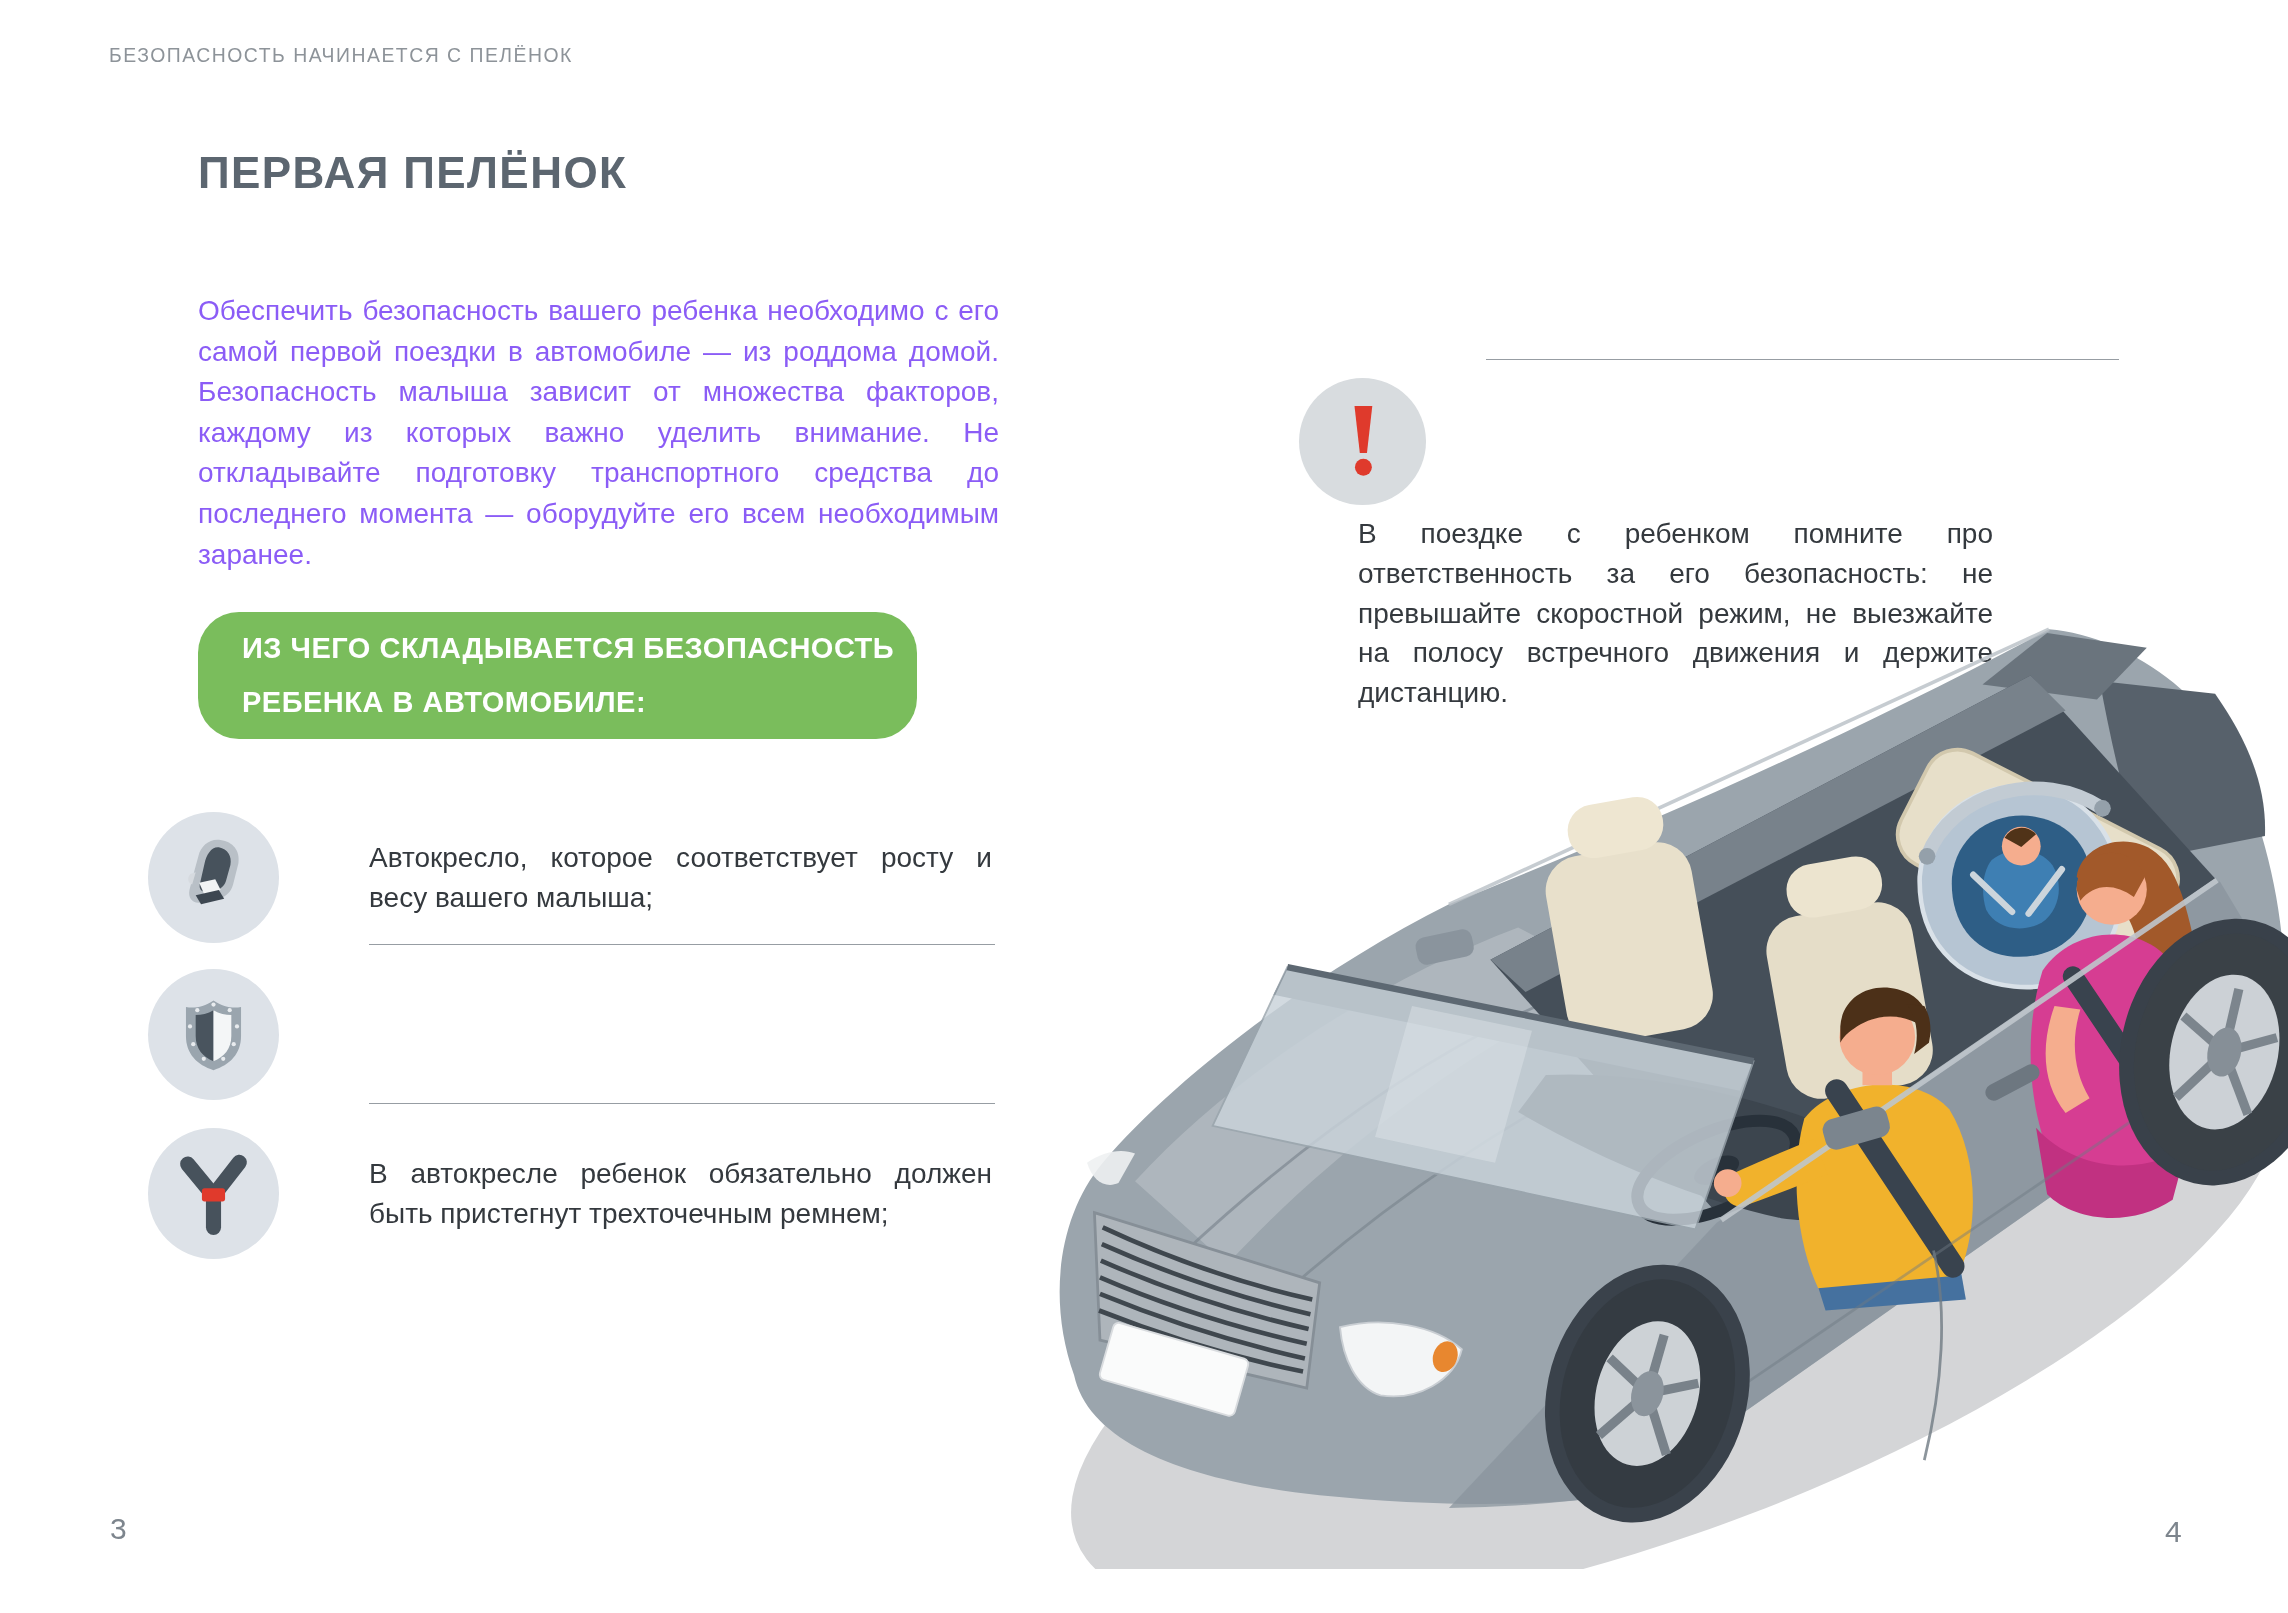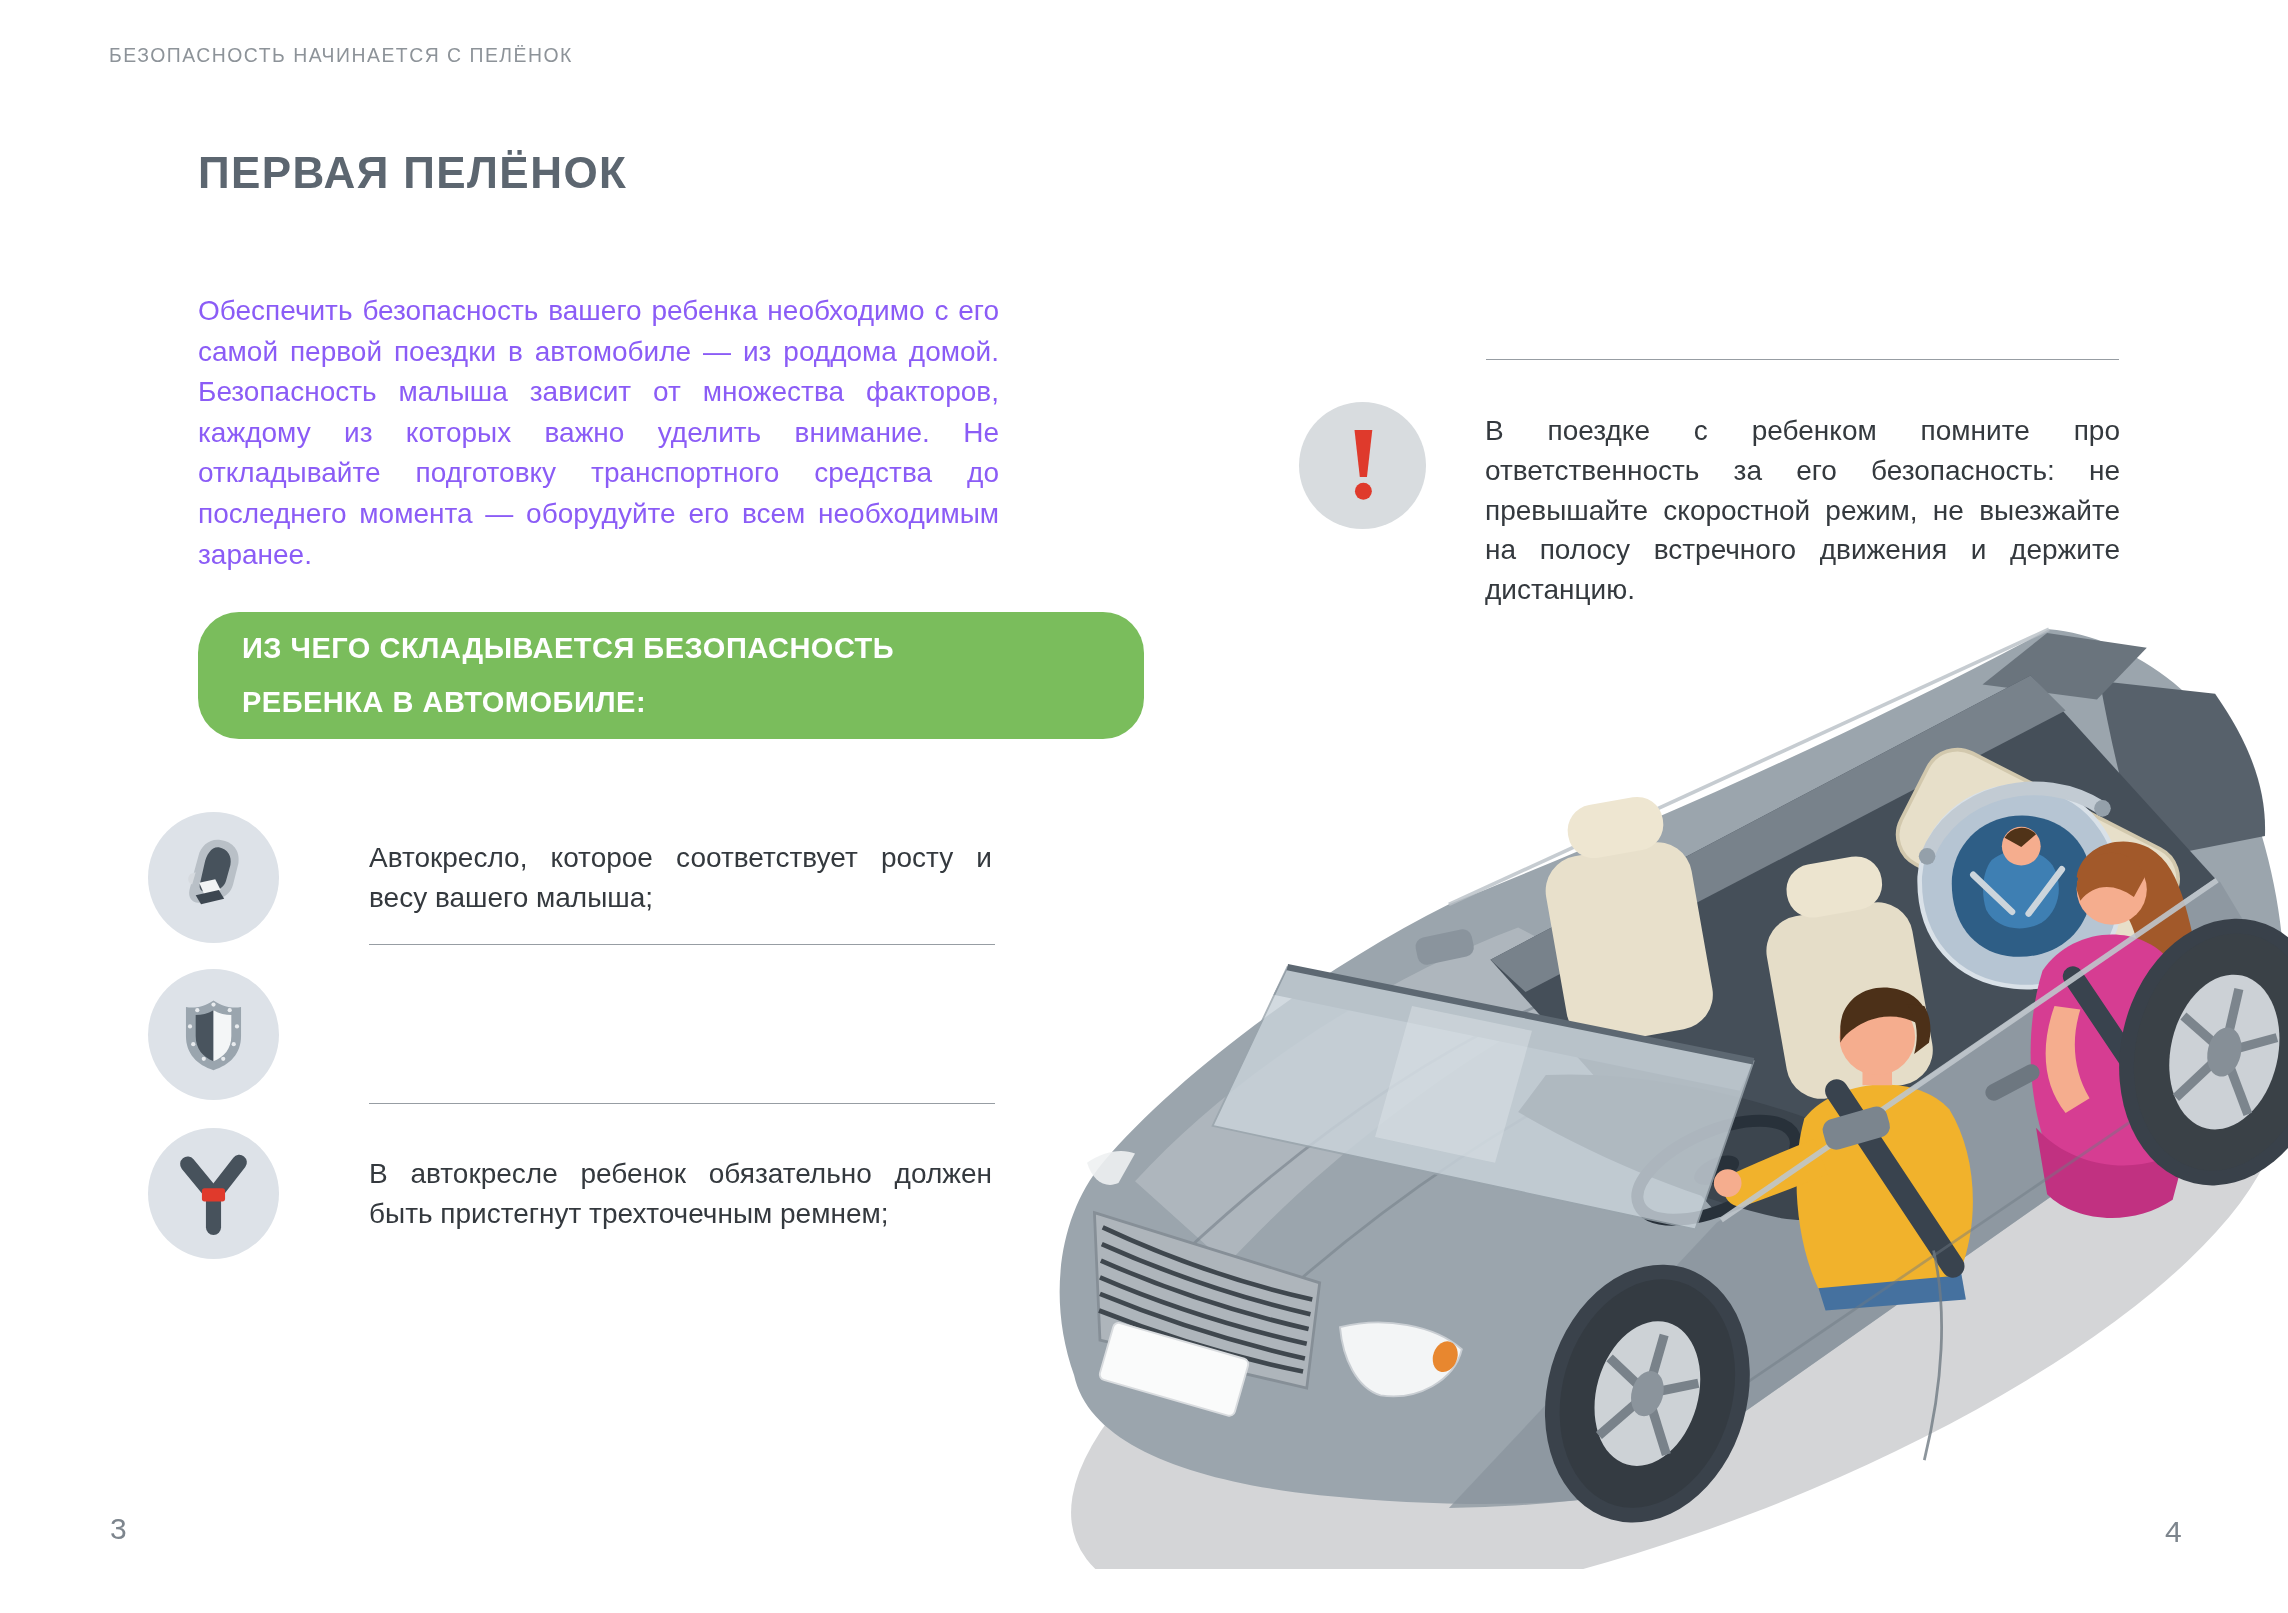--- a/index.html
+++ b/index.html
@@ -2,35 +2,35 @@
 <html style="font-size:14.8px"><head>
 <meta charset="utf-8">
 <style>
   html,body{margin:0;padding:0;background:#ffffff;}
   .page{position:relative;width:2289px;height:1613px;background:#ffffff;overflow:hidden;
         font-family:Liberation Sans, sans-serif;color:#34393e;}
   .header{position:absolute;left:109px;top:44px;font-size:19.4px;letter-spacing:1.5px;color:#8d9399;}
   .title{position:absolute;left:198px;top:148px;font-size:44px;font-weight:bold;color:#5c6670;letter-spacing:1.4px;}
   .intro{position:absolute;left:198px;top:291px;width:801px;font-size:28px;line-height:1.45;
          color:#8b5cf6;text-align:justify;}
-  .green-box{position:absolute;left:198px;top:612px;width:946px;height:127px;background:#7abd5c;
+  .green-box{position:absolute;left:198px;top:612px;width:719px;height:127px;background:#7abd5c;
          border-radius:41px;display:flex;align-items:center;padding-left:44px;box-sizing:border-box;}
   .green-box .gtxt{font-size:29px;font-weight:bold;color:#ffffff;line-height:1.85;letter-spacing:0.5px;width:720px;}
   .item{position:absolute;display:flex;}
   .circle{width:131px;height:131px;border-radius:50%;background:#dde2e8;display:flex;
           align-items:center;justify-content:center;flex:0 0 auto;}
   .circle.gray{width:127px;height:127px;background:#d8dcdf;}
   .itxt{font-size:28px;line-height:1.42;color:#34393e;text-align:justify;text-align-last:left;}
   #li1,#li2,#li3{left:148px;width:844px;align-items:center;}
   #li1 .itxt,#li2 .itxt,#li3 .itxt{margin-left:90px;width:625px;}
   #li1{top:812px;} #li2{top:969px;} #li3{top:1128px;}
   #ri1,#ri2{left:1299px;width:821px;align-items:flex-start;}
   #ri1 .itxt,#ri2 .itxt{margin-left:59px;width:635px;}
   #ri1{top:196px;} #ri1 .itxt{margin-top:20px;}
-  #ri2{top:402px;} #ri2 .itxt{margin-top:9.2px;}
+  #ri2{top:378px;flex-direction:column;} #ri2 .itxt{margin-top:9.2px;}
   .hr{position:absolute;height:0;border-top:0.9px solid #979da3;}
   #d1{left:369px;top:944px;width:626px;}
   #d2{left:369px;top:1103px;width:626px;}
   #d3{left:1486px;top:359px;width:633px;}
   .pnum{position:absolute;font-size:30px;color:#7d858d;}
   #p3{left:110px;top:1512px;} #p4{left:2165px;top:1515px;}
   #car{position:absolute;left:1015px;top:572px;width:1274px;height:997px;}
 </style>
 </head>
 <body>

